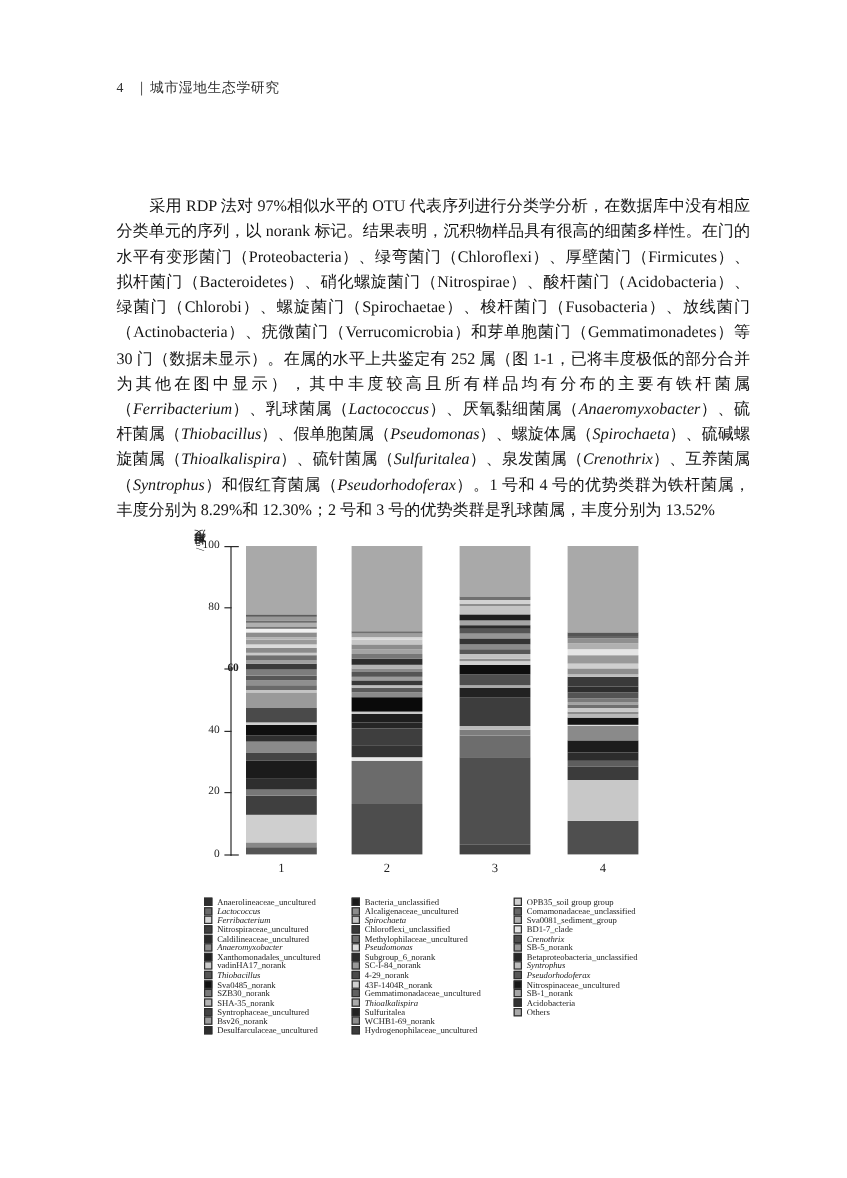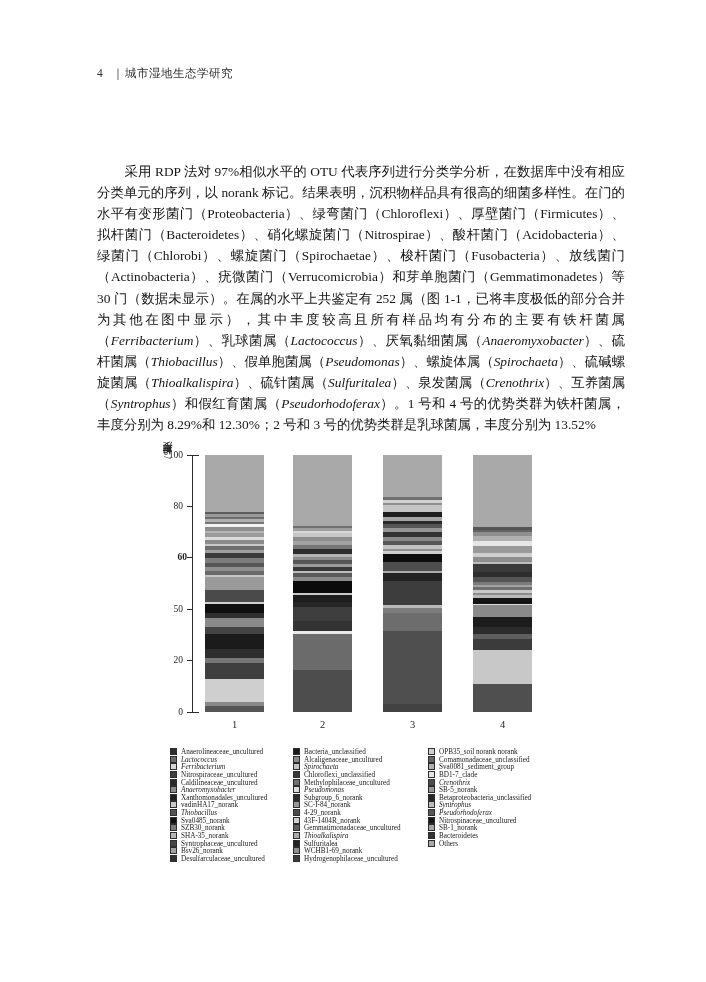--- a/index.html
+++ b/index.html
@@ -57,23 +57,23 @@
     <div class="ylabel">相对丰度/%</div>
 
   <div class="axis-line" style="left: 42px; top: 9px; width: 1.2px; height: 258px;"></div>
       <div class="tick" style="left: 42px; top: 9px; width: 7px; height: 1.2px;"></div>
       <div class="tick" style="left: 42px; top: 266px; width: 7px; height: 1.2px;"></div>
       <div class="tick" style="left: 37px; top: 265.5px; width: 6px; height: 1.1px;"></div>
       <div class="tick-label" style="left: 0px; width: 33px; top: 260.5px;">0</div>
       <div class="tick" style="left: 37px; top: 214.1px; width: 6px; height: 1.1px;"></div>
       <div class="tick-label" style="left: 0px; width: 33px; top: 209.1px;">20</div>
       <div class="tick" style="left: 37px; top: 162.7px; width: 6px; height: 1.1px;"></div>
-      <div class="tick-label" style="left: 0px; width: 33px; top: 157.7px;">50</div>
+      <div class="tick-label" style="left: 0px; width: 33px; top: 157.7px;">40</div>
       <div class="tick" style="left: 37px; top: 111.3px; width: 6px; height: 1.1px;"></div>
-      <div class="tick-label" style="left: 4px; width: 33px; top: 106.3px; font-weight: bold;">60</div>
+      <div class="tick-label" style="left: 16px; width: 33px; top: 106.3px; font-weight: bold;">60</div>
       <div class="tick" style="left: 37px; top: 59.9px; width: 6px; height: 1.1px;"></div>
       <div class="tick-label" style="left: 0px; width: 33px; top: 54.9px;">80</div>
       <div class="tick" style="left: 37px; top: 8.5px; width: 6px; height: 1.1px;"></div>
       <div class="tick-label" style="left: 0px; width: 33px; top: 3.5px;">100</div>
       <div class="bar" style="left: 55px; top: 9px; width: 59px; height: 257px;">
         <div class="seg" style="bottom: 0px; height: 6.425px; background: rgb(85, 85, 85);"></div>
         <div class="seg" style="bottom: 6.425px; height: 3.855px; background: rgb(136, 136, 136);"></div>
         <div class="seg" style="bottom: 10.28px; height: 23.13px; background: rgb(207, 207, 207);"></div>
         <div class="seg" style="bottom: 33.41px; height: 15.42px; background: rgb(63, 63, 63);"></div>
         <div class="seg" style="bottom: 48.83px; height: 5.14px; background: rgb(119, 119, 119);"></div>
@@ -321,21 +321,21 @@
           <span class="lab">WCHB1-69_norank</span>
         </div>
         <div class="row">
           <span class="sw" style="background: rgb(60, 60, 60);"></span>
           <span class="lab">Hydrogenophilaceae_uncultured</span>
         </div>
       </div>
       <div class="col col3">
         <div class="row">
           <span class="sw" style="background: rgb(207, 207, 207);"></span>
-          <span class="lab">OPB35_soil norank norank</span>
+          <span class="lab">OPB35_soil group group</span>
         </div>
         <div class="row">
           <span class="sw" style="background: rgb(102, 102, 102);"></span>
           <span class="lab">Comamonadaceae_unclassified</span>
         </div>
         <div class="row">
           <span class="sw" style="background: rgb(176, 176, 176);"></span>
           <span class="lab">Sva0081_sediment_group</span>
         </div>
         <div class="row">
@@ -365,21 +365,21 @@
         <div class="row">
           <span class="sw" style="background: rgb(23, 23, 23);"></span>
           <span class="lab">Nitrospinaceae_uncultured</span>
         </div>
         <div class="row">
           <span class="sw" style="background: rgb(165, 165, 165);"></span>
           <span class="lab">SB-1_norank</span>
         </div>
         <div class="row">
           <span class="sw" style="background: rgb(51, 51, 51);"></span>
-          <span class="lab">Bacteroidetes</span>
+          <span class="lab">Acidobacteria</span>
         </div>
         <div class="row">
           <span class="sw" style="background: rgb(169, 169, 169);"></span>
           <span class="lab">Others</span>
         </div>
       </div>
     </div>
 
 
 </div>

